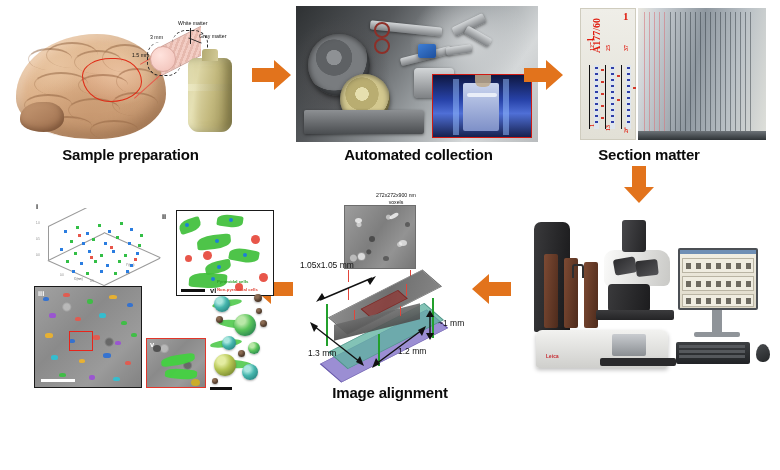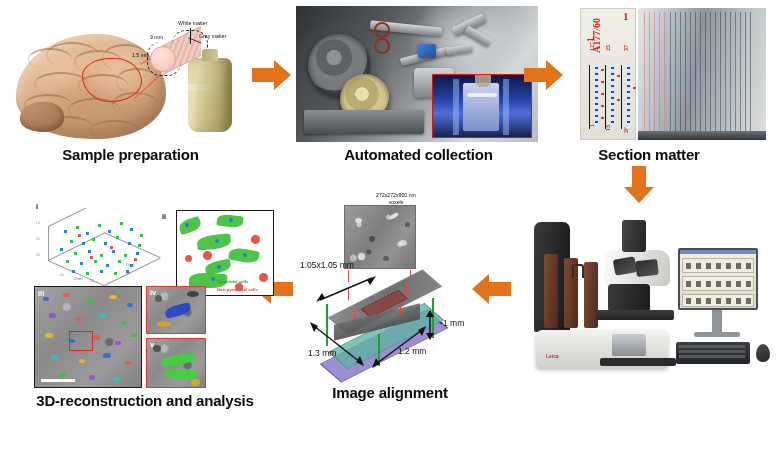--- a/index.html
+++ b/index.html
@@ -781,50 +781,58 @@
             <div class="seg" style="left:24px; top:86px; width:7px; height:4px; background:#36c23e;"></div>
             <div class="seg" style="left:54px; top:88px; width:6px; height:5px; background:#9a4fd6;"></div>
             <div class="seg" style="left:78px; top:90px; width:7px; height:4px; background:#2bc2d6;"></div>
           </div>
           <div class="sp-label light" style="left:3px; top:2px;">iii</div>
           <div class="roi-red" style="left:34px; top:44px; width:24px; height:20px;"></div>
           <div class="scalebar w" style="left:6px; bottom:5px; width:34px;"></div>
         </div>
       </div>
 
-      <div class="subpanel" style="left:132px; top:86px; width:62px; height:50px;">
-        <div class="panel-box red" style="left:0; top:0; width:60px; height:48px;">
-          <div class="em-field" style="position:absolute; inset:0;">
-            <div class="seg" style="left:18px; top:18px; width:26px; height:11px;
-                 background:#2442c8; border-radius:50% 20% 50% 20%; transform:rotate(-14deg);"></div>
-            <div class="seg" style="left:8px;  top:8px;  width:7px; height:7px;
-                 background:#555; border-radius:50%;"></div>
-            <div class="seg" style="left:10px; top:34px; width:14px; height:6px;
-                 background:#e0a020; border-radius:50%;"></div>
-            <div class="seg" style="left:40px; top:4px;  width:12px; height:6px;
-                 background:#3a3a3a; border-radius:50%;"></div>
-          </div>
-          <div class="sp-label light" style="left:3px; top:1px;">iv</div>
-        </div>
-      </div>
 
       <div class="subpanel" style="left:132px; top:138px; width:62px; height:52px;">
         <div class="panel-box red" style="left:0; top:0; width:60px; height:50px;">
           <div class="em-field" style="position:absolute; inset:0;">
             <div class="seg" style="left:14px; top:16px; width:34px; height:10px;
                  background:#3fd43c; border-radius:50% 18% 50% 18%; transform:rotate(-8deg);"></div>
             <div class="seg" style="left:18px; top:30px; width:32px; height:10px;
                  background:#3fd43c; border-radius:50% 18% 50% 18%; transform:rotate(6deg);"></div>
             <div class="seg" style="left:6px;  top:6px;  width:8px; height:7px;
                  background:#4a4a4a; border-radius:50%;"></div>
             <div class="seg" style="left:44px; top:40px; width:9px; height:7px;
                  background:#d0b020; border-radius:50%;"></div>
           </div>
           <div class="sp-label light" style="left:3px; top:1px;">v</div>
         </div>
       </div>
 
+      <div class="subpanel" style="left:196px; top:86px; width:66px; height:104px;">
+        <div class="sp-label" style="left:0px; top:0px;">vi</div>
+
+        <div class="dendrite" style="left:2px;  top:14px; width:30px; height:7px; transform:rotate(-10deg);"></div>
+        <div class="dendrite" style="left:8px;  top:34px; width:34px; height:8px; transform:rotate(6deg);"></div>
+        <div class="dendrite" style="left:0px;  top:54px; width:32px; height:7px; transform:rotate(-8deg);"></div>
+        <div class="dendrite" style="left:6px;  top:74px; width:36px; height:8px; transform:rotate(4deg);"></div>
+
+        <div class="sphere teal" style="left:4px;  top:10px; width:16px; height:16px;"></div>
+        <div class="sphere" style="left:24px; top:28px; width:22px; height:22px;"></div>
+        <div class="sphere teal" style="left:12px; top:50px; width:14px; height:14px;"></div>
+        <div class="sphere olive" style="left:4px;  top:68px; width:22px; height:22px;"></div>
+        <div class="sphere teal" style="left:32px; top:78px; width:16px; height:16px;"></div>
+        <div class="sphere" style="left:38px; top:56px; width:12px; height:12px;"></div>
+
+        <div class="sphere dark" style="left:44px; top:8px;  width:8px; height:8px;"></div>
+        <div class="sphere dark" style="left:6px;  top:30px; width:7px; height:7px;"></div>
+        <div class="sphere dark" style="left:50px; top:34px; width:7px; height:7px;"></div>
+        <div class="sphere dark" style="left:46px; top:22px; width:6px; height:6px;"></div>
+        <div class="sphere dark" style="left:28px; top:64px; width:7px; height:7px;"></div>
+        <div class="sphere dark" style="left:2px;  top:92px; width:6px; height:6px;"></div>
+
+        <div class="scalebar" style="left:0px; bottom:0px; width:22px;"></div>
+      </div>
     </div>
 
-    <div class="caption" style="top:192px;">3D-reconstruction and analysis</div>
   </div>
 
 </div>
 
 </body></html>

